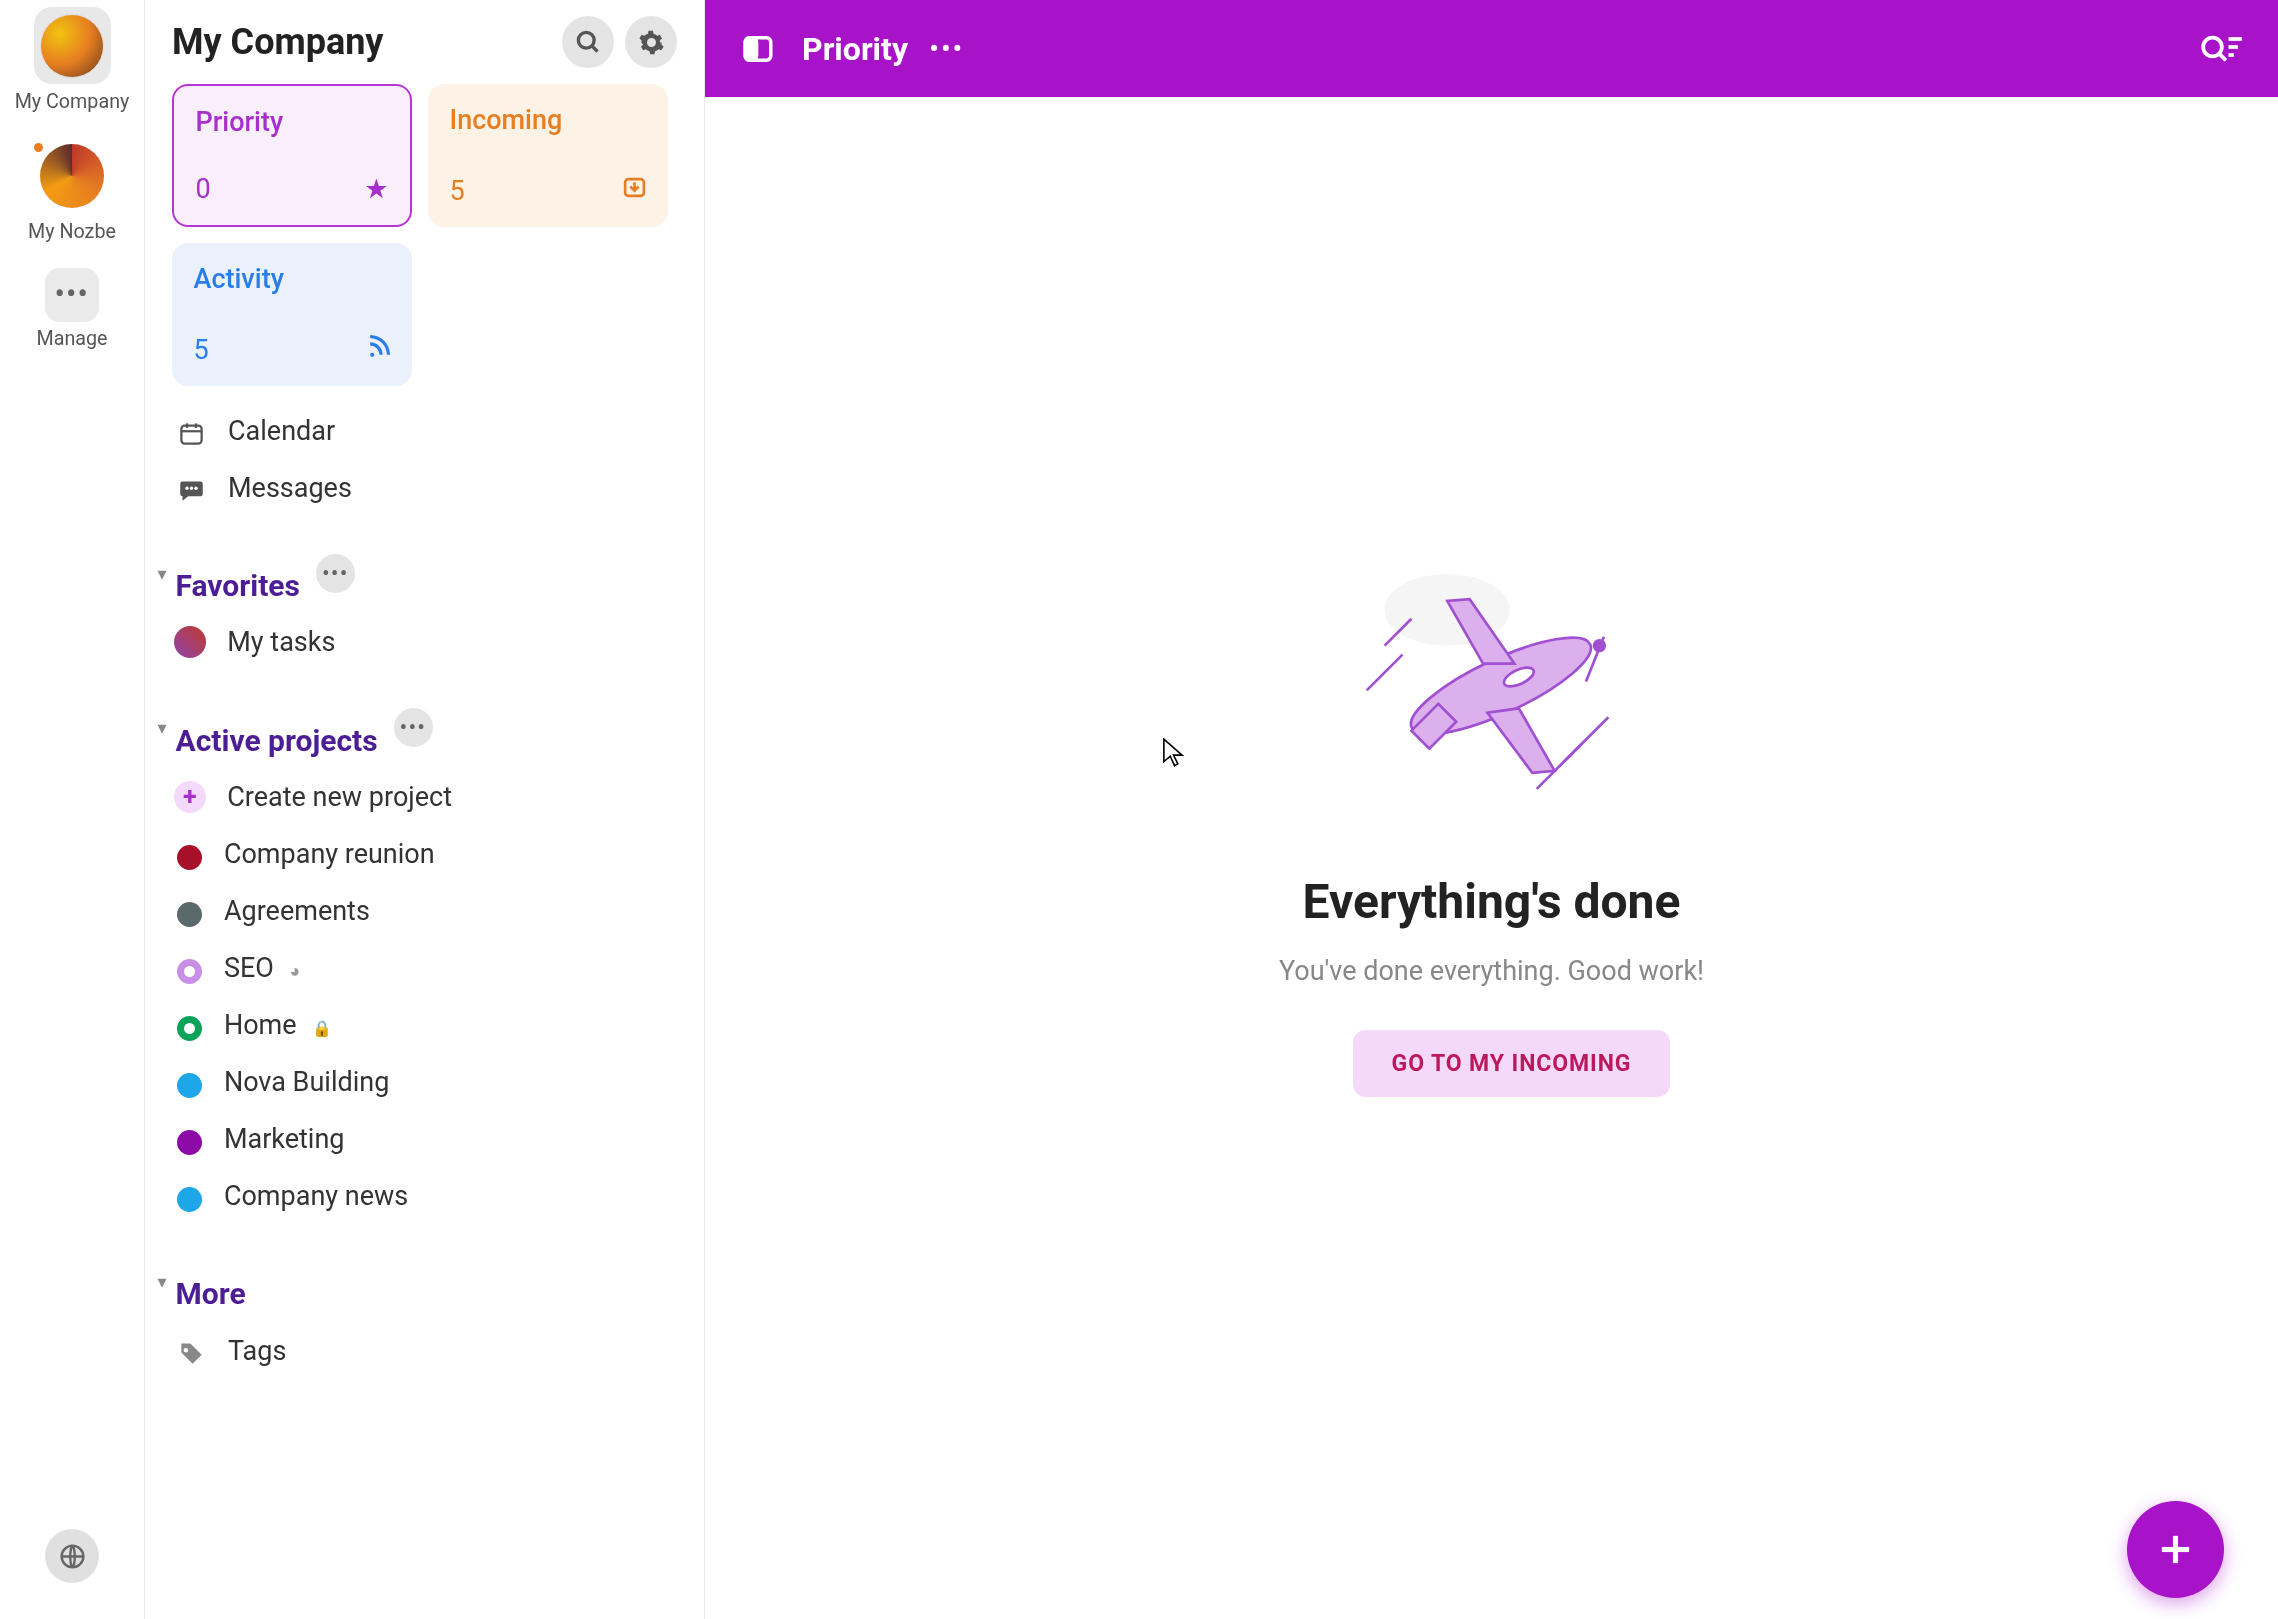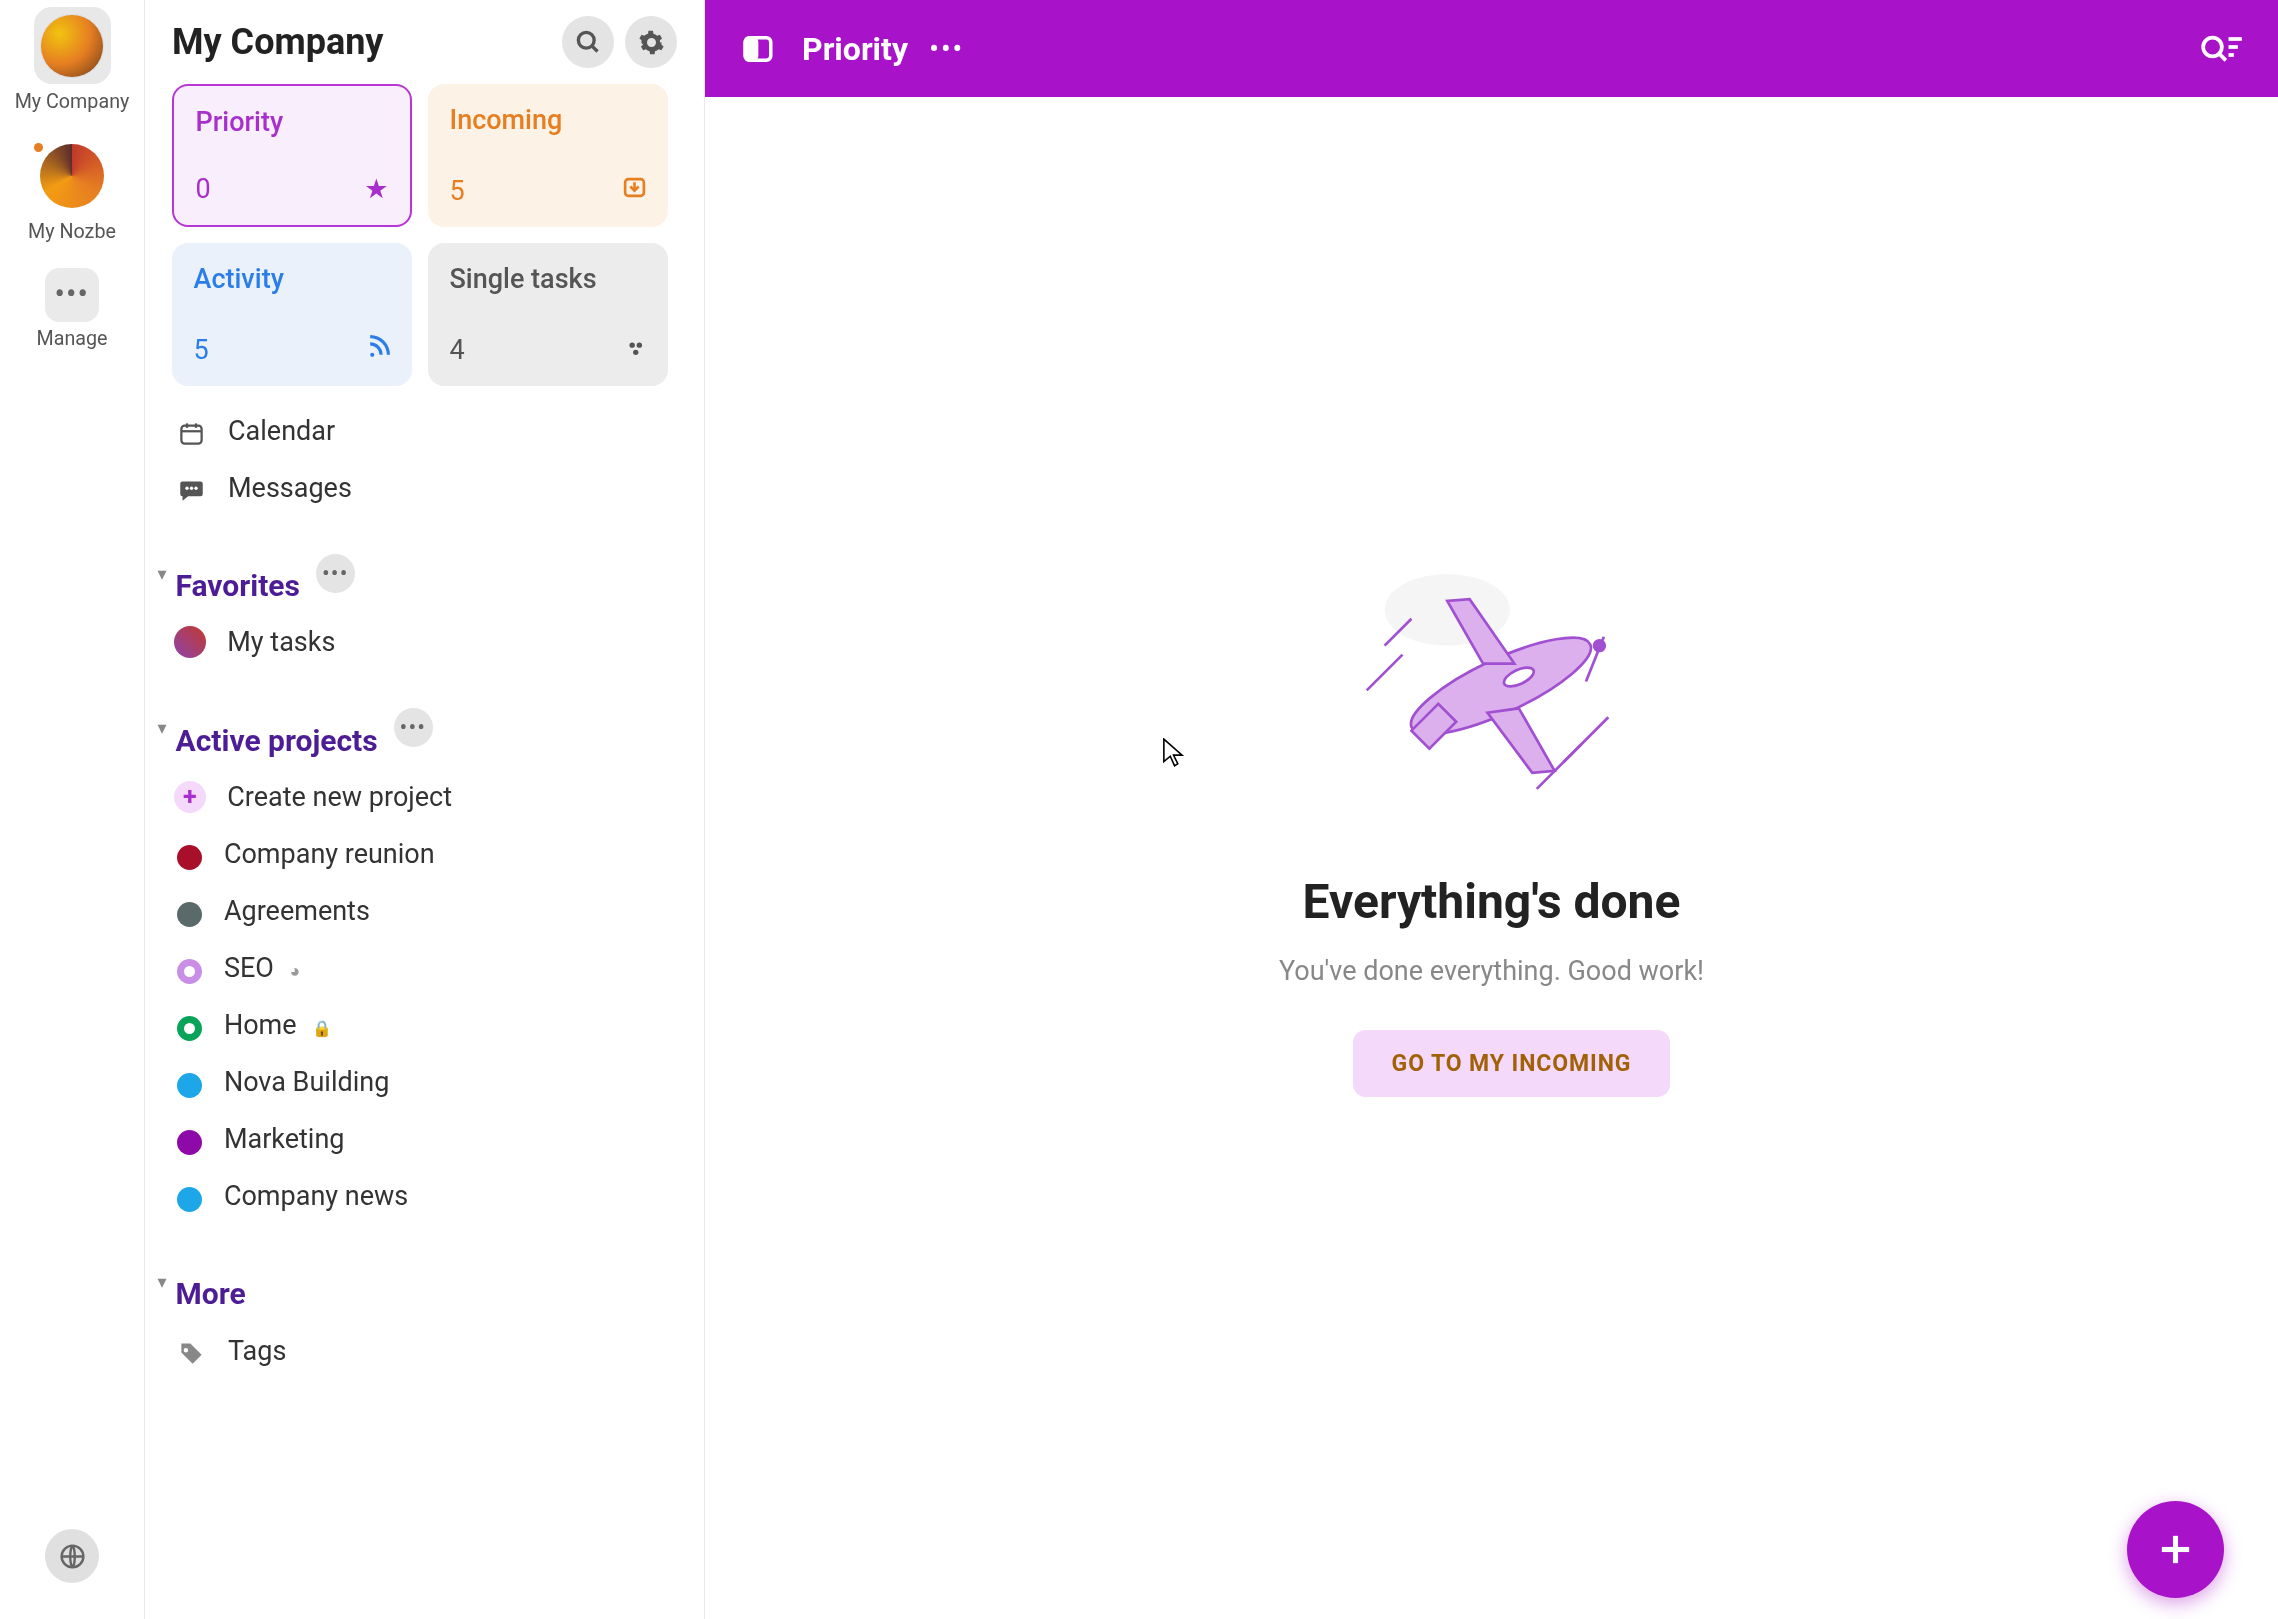--- a/index.html
+++ b/index.html
@@ -73,21 +73,21 @@
   .tb-collapse { width: 34px; height: 34px; margin-right: 27px; cursor:pointer; }
   .tb-title { font-size: 32px; font-weight:700; color:#fff; margin-right: 21.5px; }
   .tb-more { color:#fff; font-size:25px; letter-spacing:2.7px; cursor:pointer; font-weight:bold;}
   .tb-right { margin-left:auto; display:flex; align-items:center; }
   .tb-search { color:#fff; cursor:pointer; }
 
   .empty-state { flex:1; display:flex; flex-direction:column; align-items:center; justify-content:center; }
   .empty-illustration { margin-bottom: 54px; margin-top: -90px;}
   .empty-title { font-size: 48px; font-weight:700; color:#222; margin-bottom:25px; }
   .empty-sub { font-size: 27px; color:#888; margin-bottom: 43px; }
-  .empty-btn { background:#f4d9fb; color:#a16207; font-size: 23px; font-weight:700; letter-spacing:0.9px; padding: 19.7px 39px; border-radius: 12.5px; cursor:pointer; border:none;margin-left:40px;}
+  .empty-btn { background:#f4d9fb; color:#be185d; font-size: 23px; font-weight:700; letter-spacing:0.9px; padding: 19.7px 39px; border-radius: 12.5px; cursor:pointer; border:none;margin-left:40px;}
 
   
   .fab { position:absolute; right: 54px; bottom: 21.5px; width: 97px; height:97px; border-radius:50%; background:#a812c8; display:flex;align-items:center;justify-content:center; cursor:pointer; box-shadow: 0 5.4px 18px rgba(168,18,200,0.4); }
   .fab svg { width:41px; height:41px; color:#fff; }
 
   .cursor-ptr { position:absolute; left: 1162px; top: 738px; pointer-events:none; }
   
   .ws-logo-1 { background: radial-gradient(circle at 30% 30%, #f1c40f, #e67e22, #6a3b1a); border:1.8px solid #ddd;}
   .ws-logo-2 { background: conic-gradient(#c0392b, #e67e22, #f39c12, #5b2c2c); }
 </style>
@@ -162,33 +162,20 @@
         </span>
       </div>
     </div>
     <div class="card activity">
       <div class="card-title">Activity</div>
       <div class="card-bottom">
         <span class="card-count">5</span>
         <span class="card-icon">
           <svg viewBox="0 0 24 24" width="25" height="25" fill="#2b7de9">
                 <path d="M4 11a9 9 0 019 9h3A12 12 0 004 8v3zm0-7a16 16 0 0116 16h3A19 19 0 004 1v3zm2 14a2 2 0 100 4 2 2 0 000-4z"></path>
-              </svg>
-        </span>
-      </div>
-    </div>
-    <div class="card single">
-      <div class="card-title">Single tasks</div>
-      <div class="card-bottom">
-        <span class="card-count">4</span>
-        <span class="card-icon">
-          <svg viewBox="0 0 24 24" width="21.5" height="21.5" fill="#555">
-                <circle cx="8" cy="8" r="3"></circle>
-                <circle cx="16" cy="8" r="3"></circle>
-                <circle cx="12" cy="16" r="3"></circle>
               </svg>
         </span>
       </div>
     </div>
   </div>
 
   <div class="list-item">
     <span class="li-icon">
       <svg viewBox="0 0 24 24" fill="none" stroke="#555" stroke-width="2">
             <rect x="3" y="5" width="18" height="16" rx="3"></rect>

